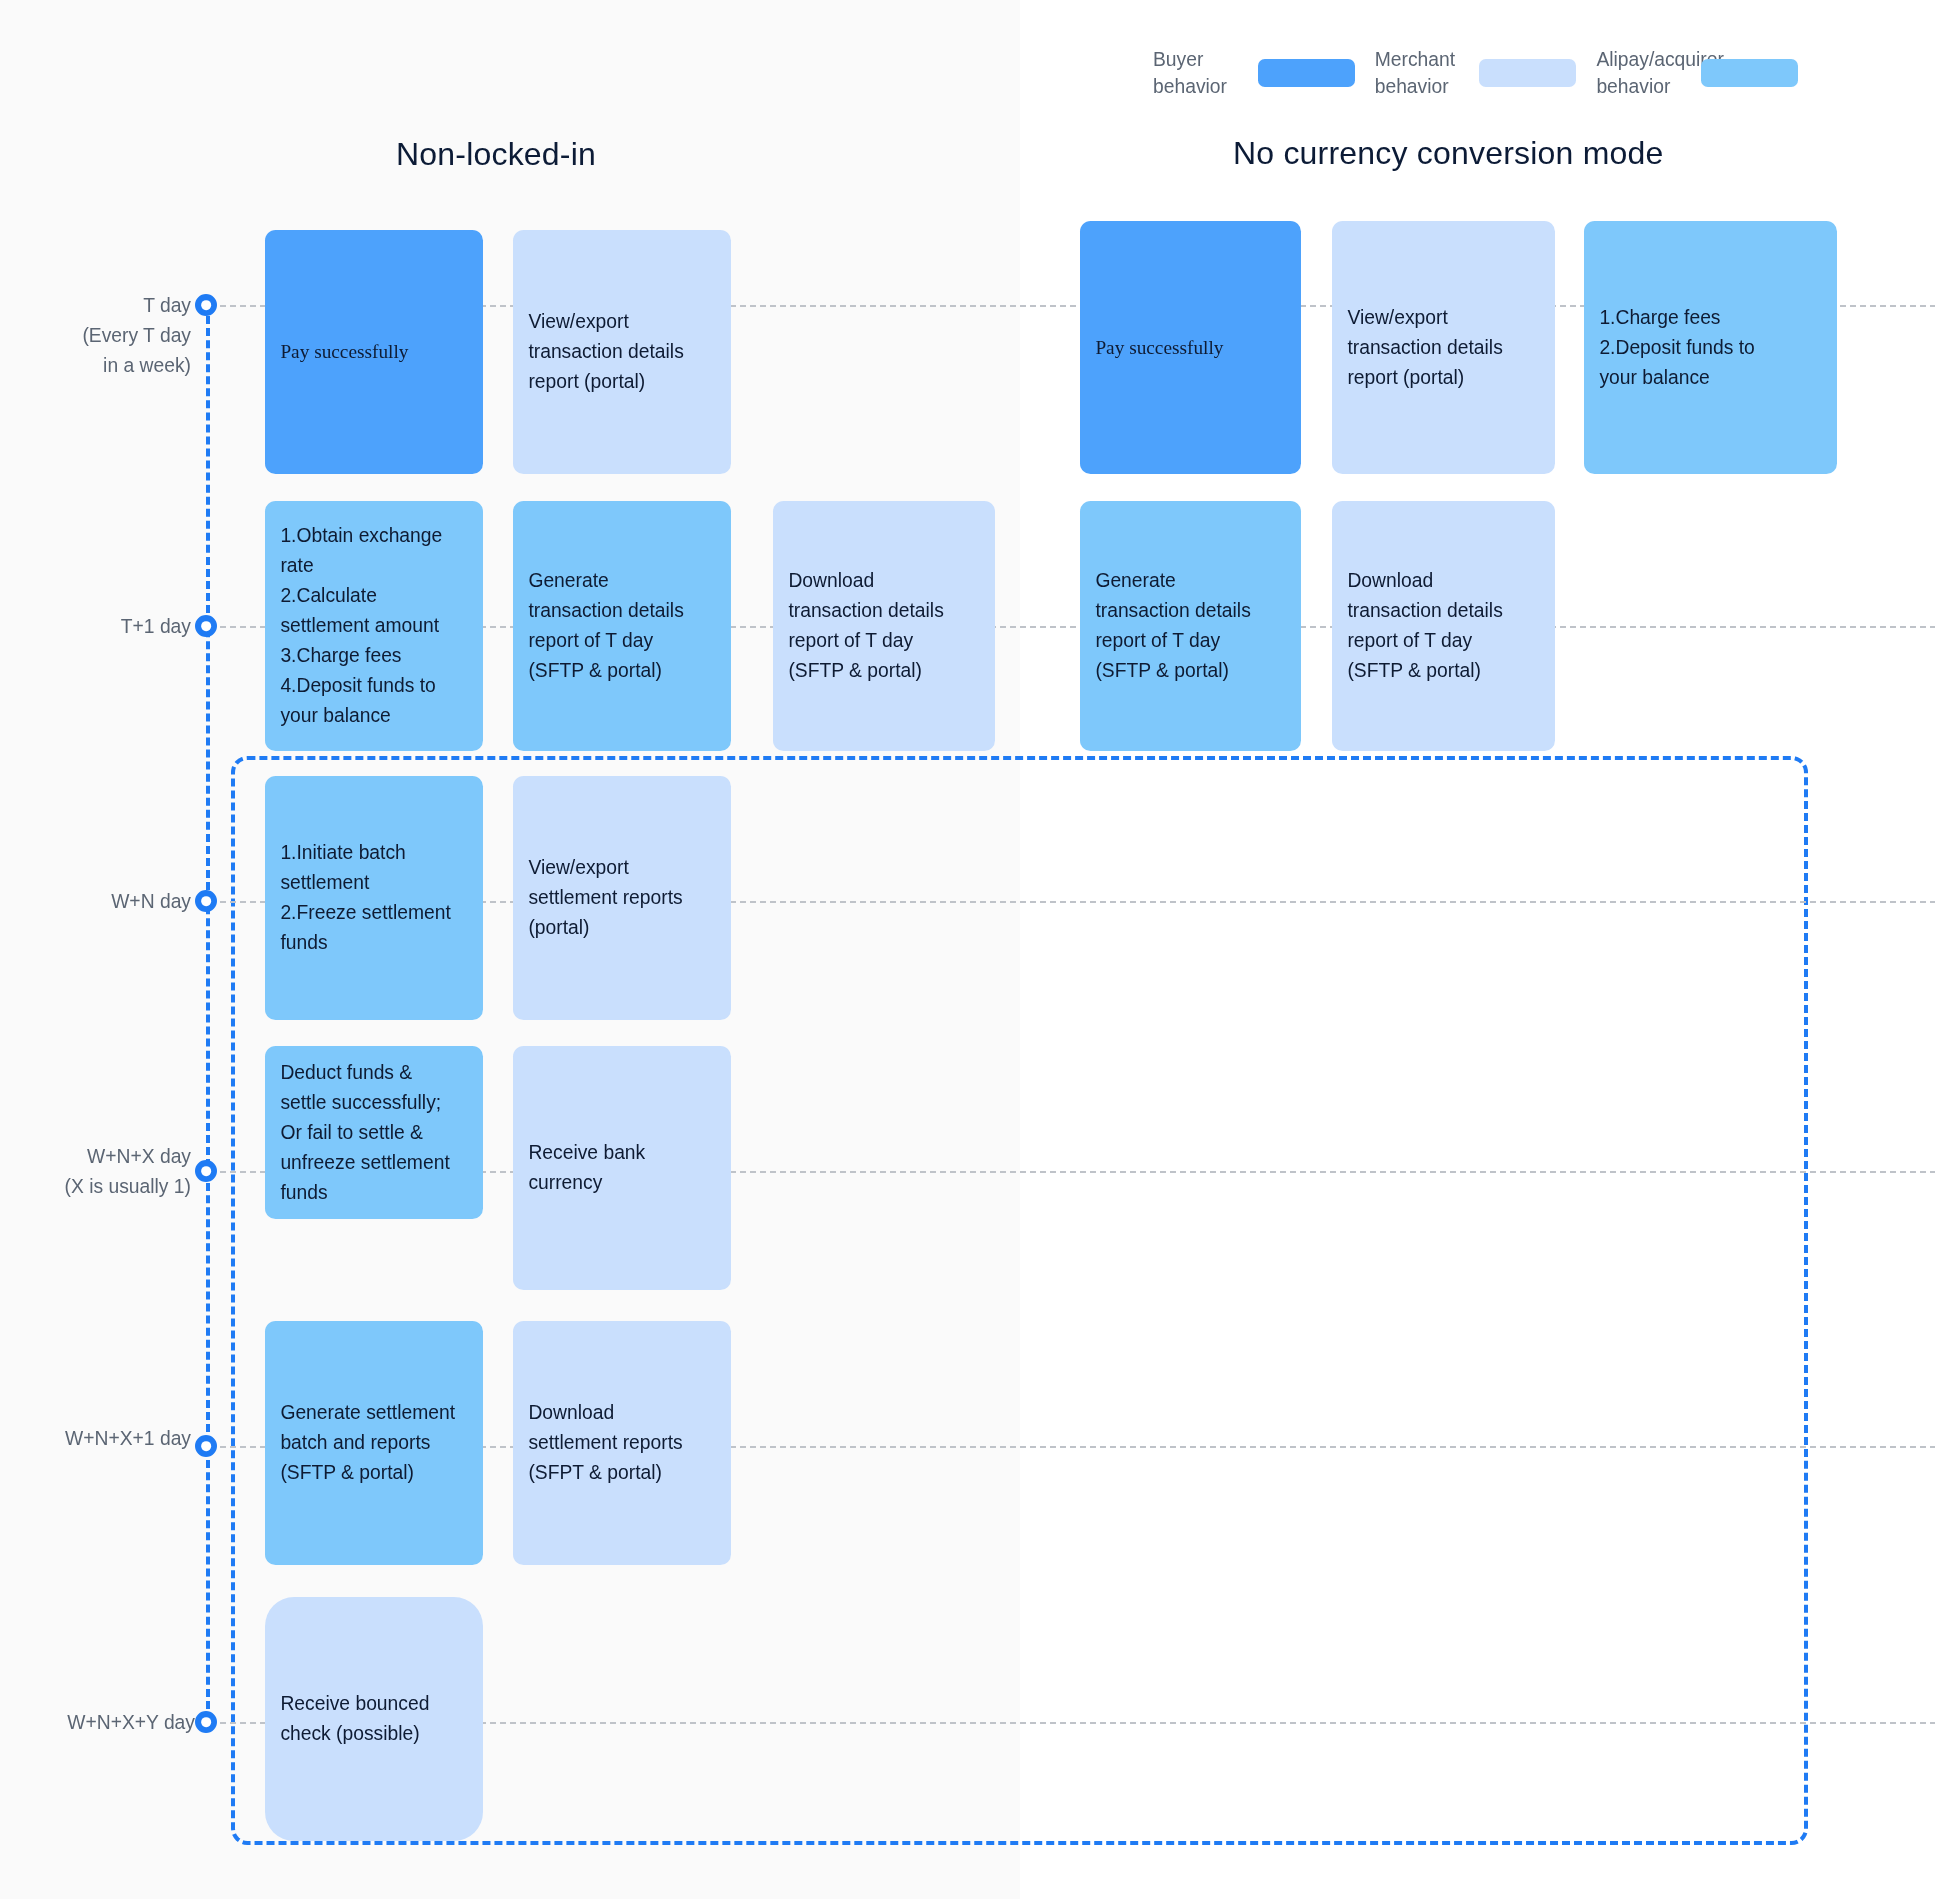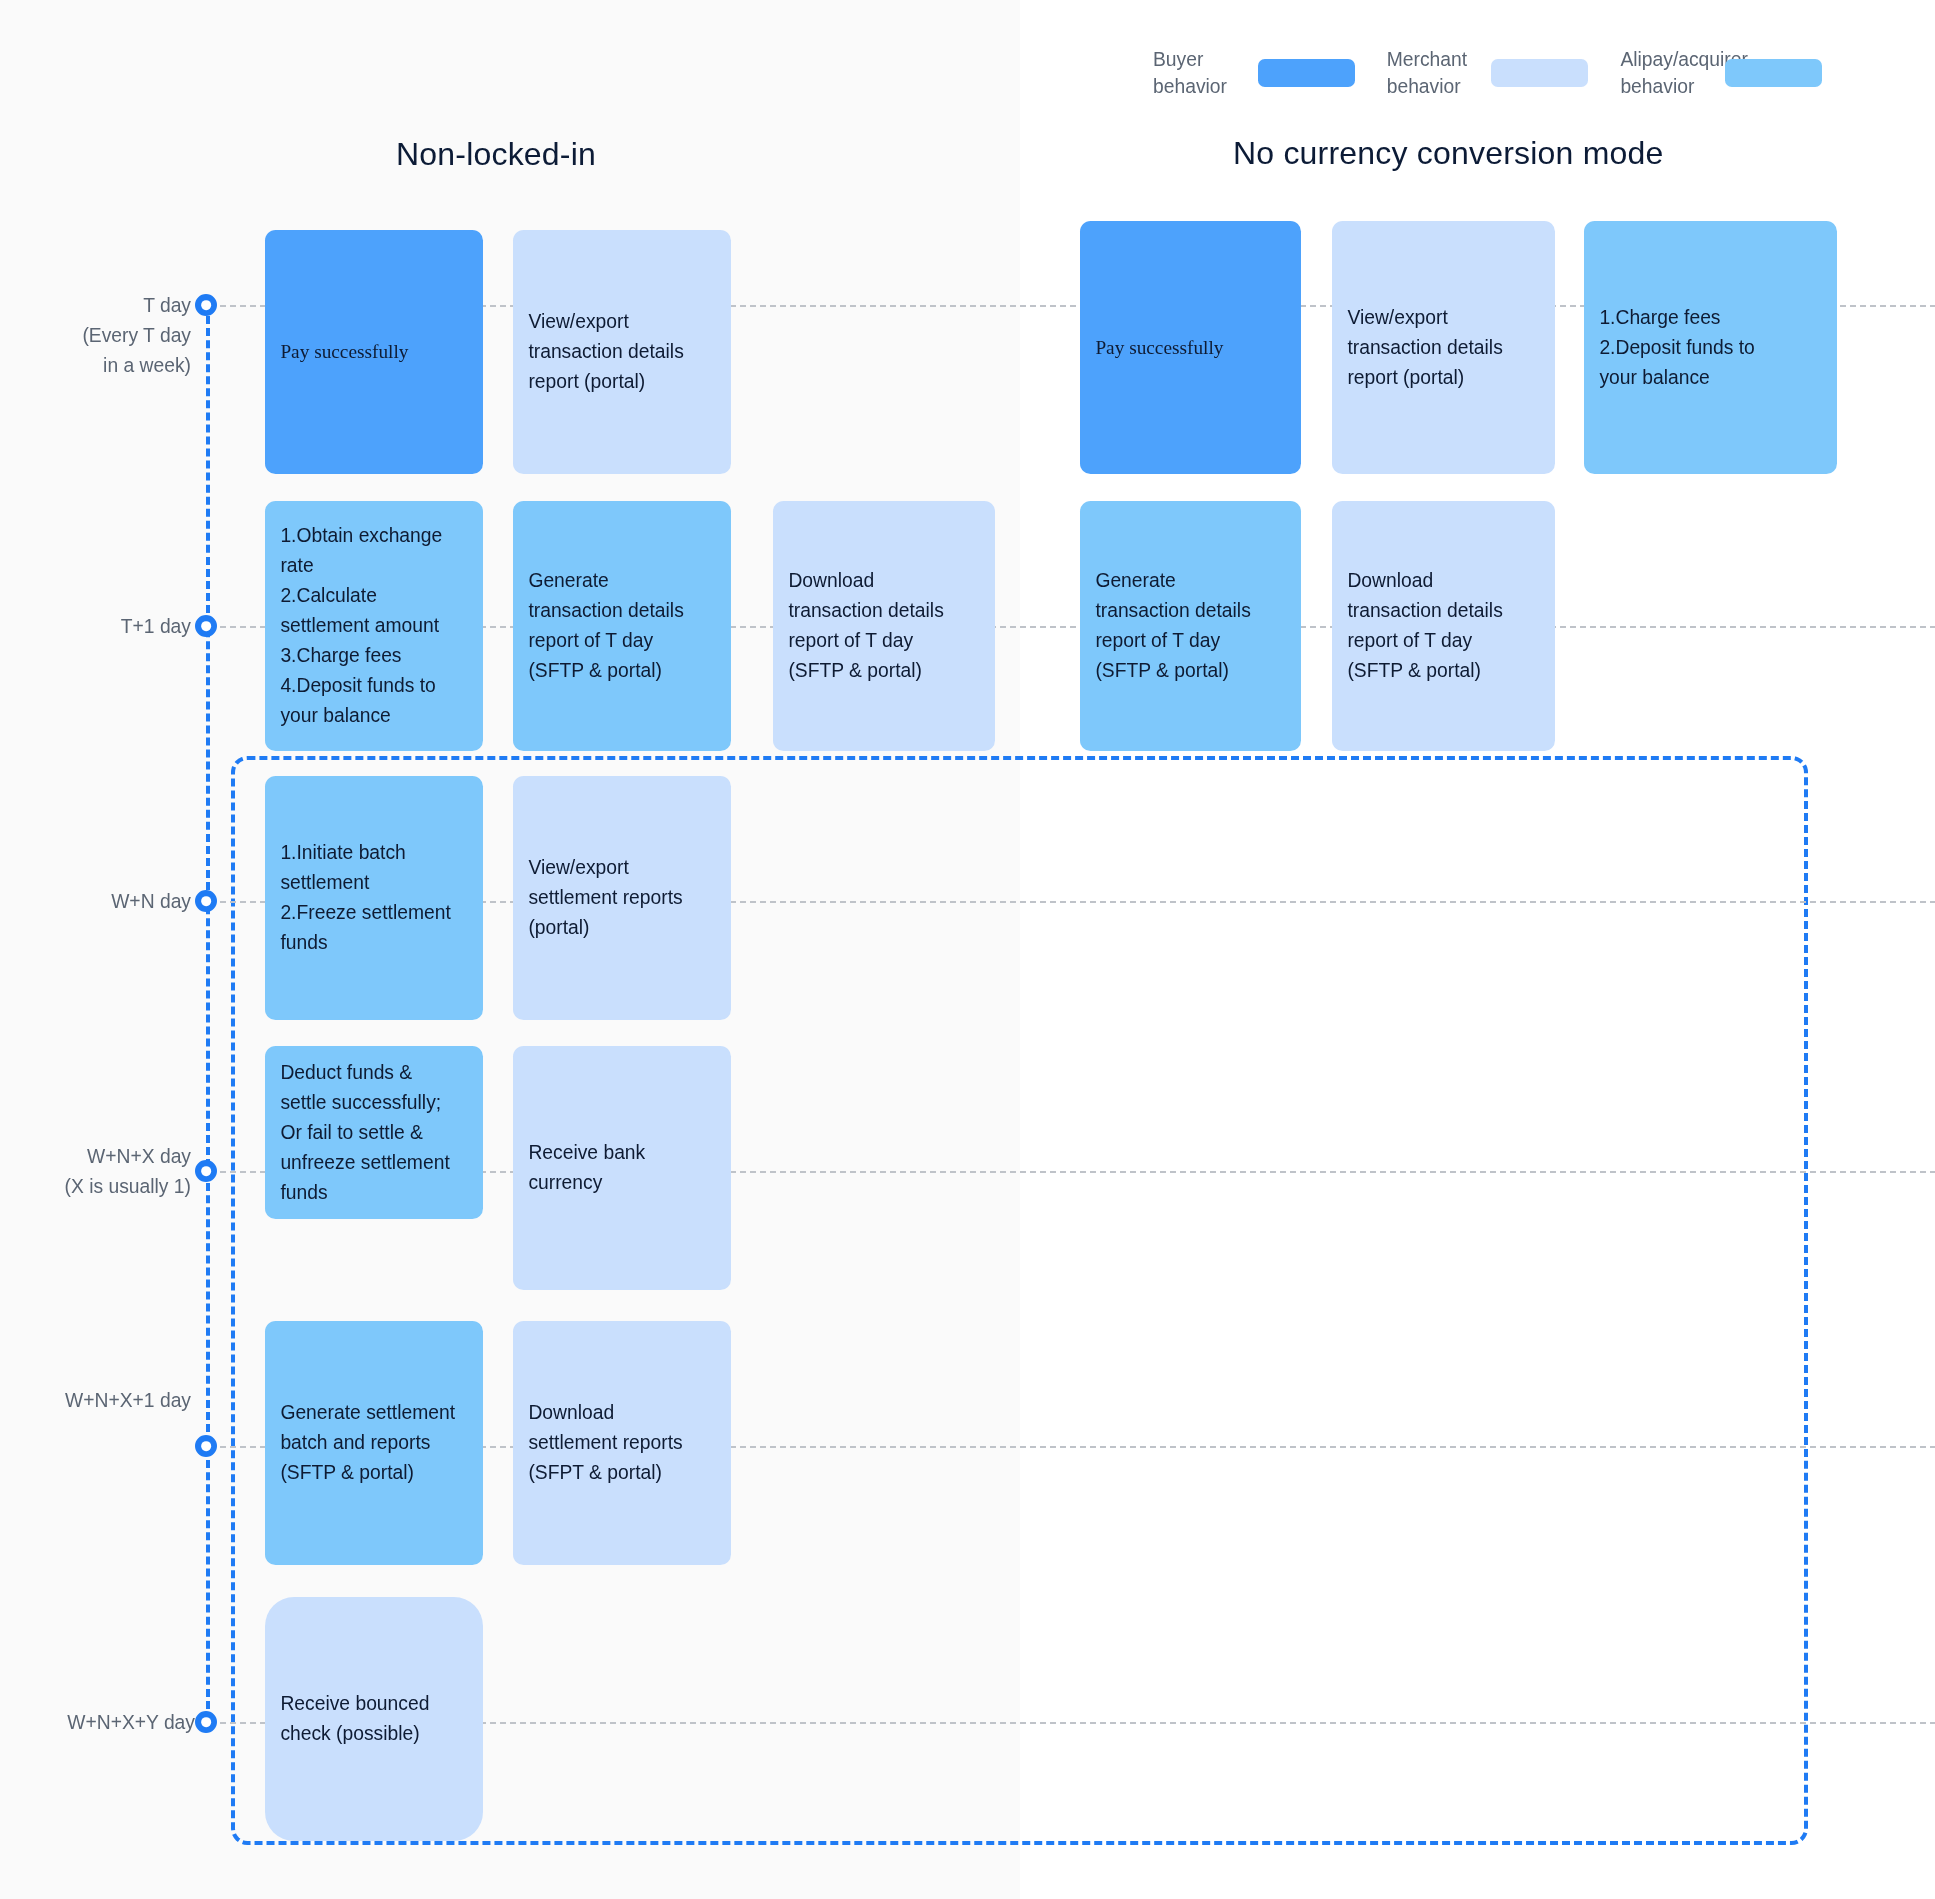--- a/index.html
+++ b/index.html
@@ -15,21 +15,21 @@
     background: #ffffff;
   }
   
   .panel-bg { position: absolute; top: 0; height: 1900px; }
   #panel-left-bg  { left: 0;      width: 1020px; background: #fafafa; }
   #panel-right-bg { left: 1020px; width: 916px; background: #ffffff; }
 
   
   #legend {
     position: absolute; left: 1153px; top: 39px;
-    display: flex; align-items: center; gap: 12px;
+    display: flex; align-items: center; gap: 0px;
     height: 68px;
   }
   .legend-item { display: flex; align-items: center; }
   .legend-label {
     width: 97px;
     font-size: 19.3px; line-height: 27px;
     color: #5b6573;
     white-space: pre-line;
   }
   .legend-swatch {
@@ -162,21 +162,21 @@
   <div class="tl-node" style="left:195px; top:1435px"></div>
   <div class="tl-node" style="left:195px; top:1711px"></div>
 
   <div class="row-label" style="top:291px; width:169px; left:22px">T day
 (Every T day
 in a week)</div>
   <div class="row-label" style="top:612px; width:169px; left:22px">T+1 day</div>
   <div class="row-label" style="top:887px; width:169px; left:22px">W+N day</div>
   <div class="row-label" style="top:1142px; width:169px; left:22px">W+N+X day
 (X is usually 1)</div>
-  <div class="row-label" style="top:1386px; width:169px; left:22px">W+N+X+1 day</div>
+  <div class="row-label" style="top:1424px; width:169px; left:22px">W+N+X+1 day</div>
   <div class="row-label" style="top:1708px; width:169px; left:26px">W+N+X+Y day</div>
 
   <div class="card c-buyer" style="left:265px;  top:230px;  width:218px; height:244px;">Pay successfully</div>
   <div class="card c-merchant" style="left:513px; top:230px;  width:218px; height:244px;">View/export
 transaction details
 report (portal)</div>
 
   <div class="card c-acquirer" style="left:265px;  top:501px; width:218px; height:250px;">1.Obtain exchange
 rate
 2.Calculate

